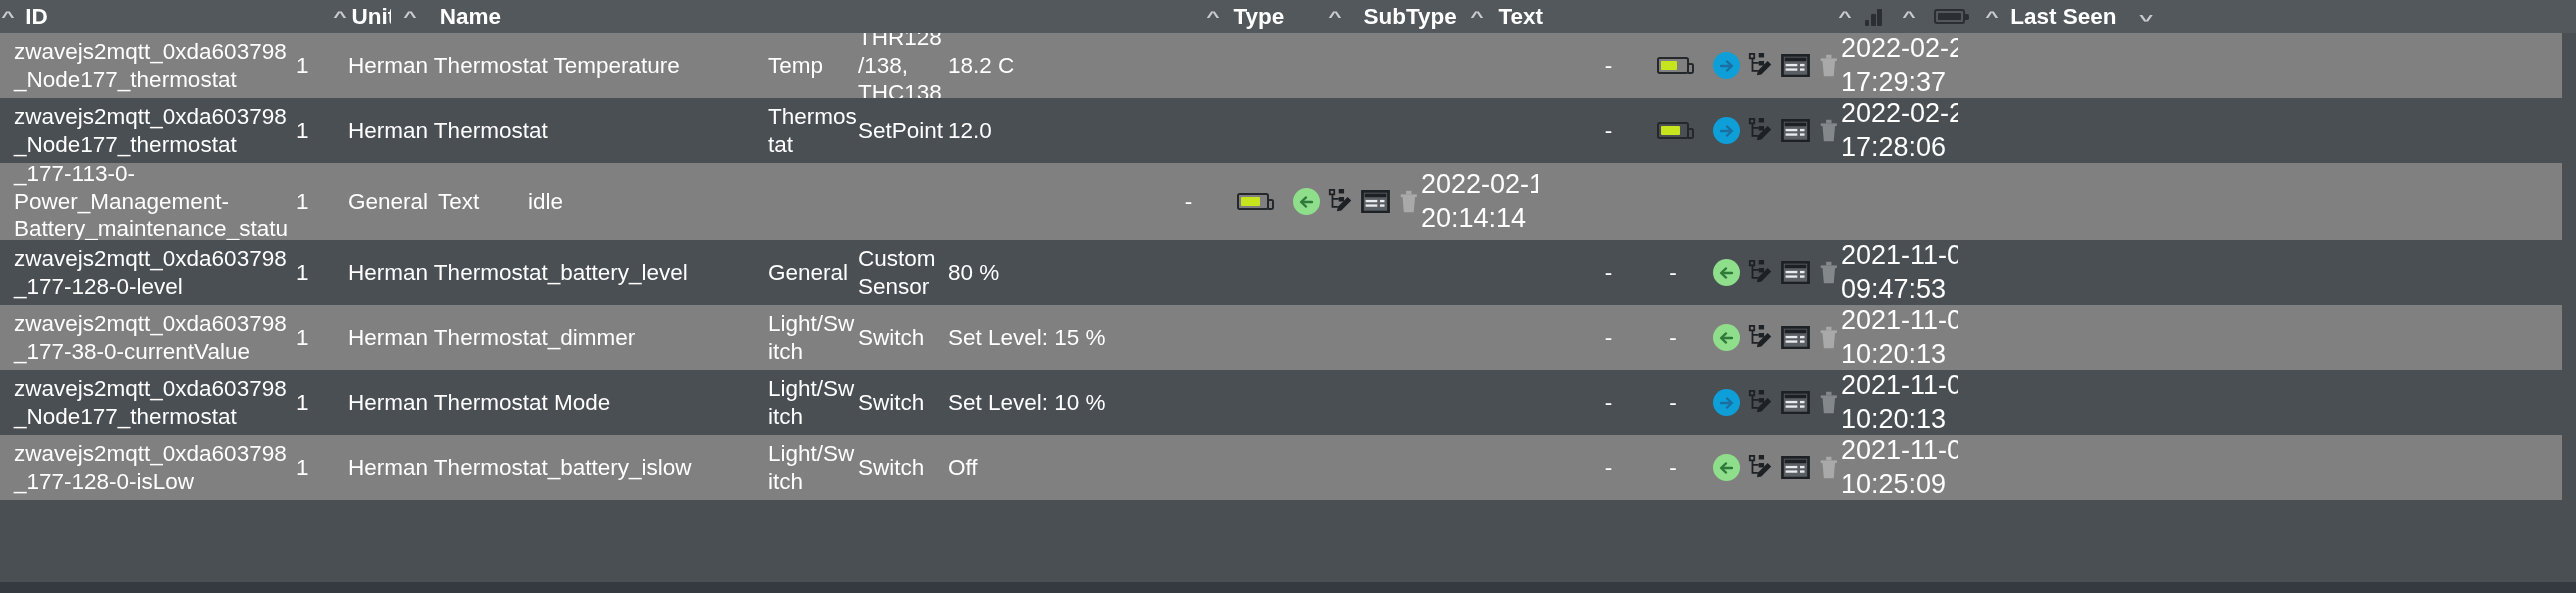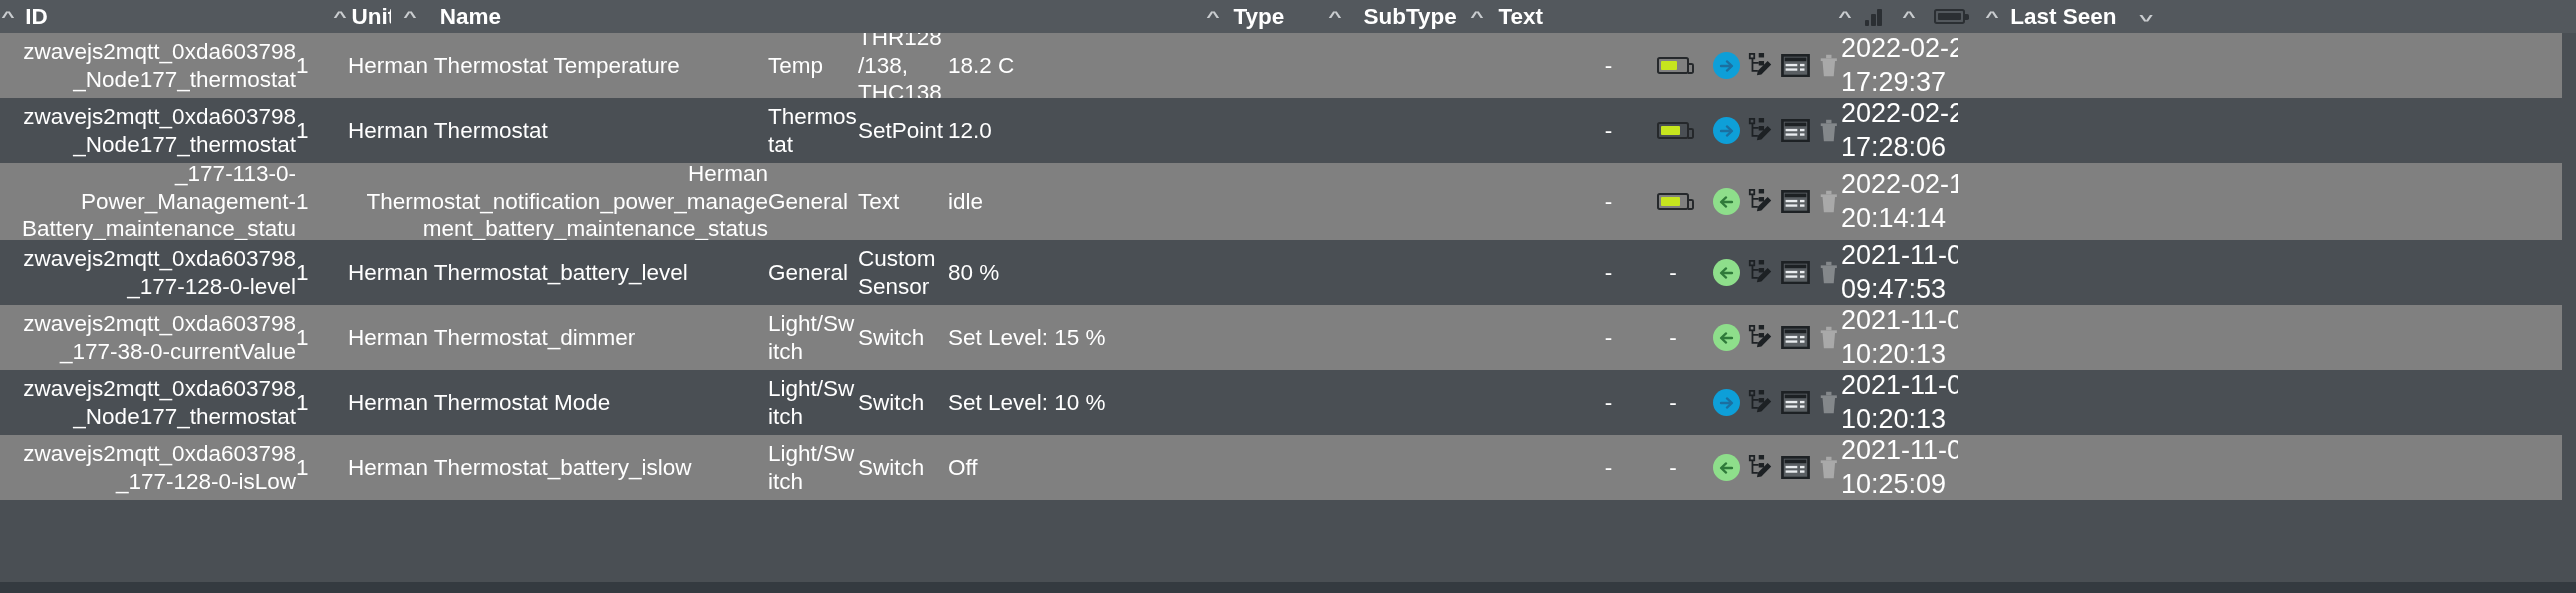--- a/index.html
+++ b/index.html
@@ -96,21 +96,21 @@
   .cell {
     display: flex;
     align-items: center;
     padding: 0 0;
     overflow: hidden;
     line-height: 1.22;
   }
   .cell span.txt { display: block; word-break: break-word; }
 
   
-  .c-id      { width: 296px;  padding-left: 14px; text-align: right; }
+  .c-id      { width: 296px;  padding-left: 14px; }
   .c-unit    { width: 52px;   }
   .c-name    { width: 420px;  padding-left: 0px; text-align: right; }
   .c-type    { width: 90px;  }
   .c-subtype { width: 90px;  }
   .c-data    { width: 629px; align-items: center;  }
   .c-sig     { width: 63px;   justify-content: center; }
   .c-bat     { width: 66px;   justify-content: center; }
   .c-act     { width: 135px;  justify-content: flex-start; gap: 8px; padding-left: 7.2px; }
   .c-seen    { width: 117px;  }
 
@@ -379,23 +379,20 @@
           <span class="seen-txt">2022-02-25<br>17:28:06</span>
         </div>
       </div>
       <div class="row light" style="height: 77px;">
         <div class="cell c-id">
           <span class="txt">zwavejs2mqtt_0xda603798_177-113-0-Power_Management-Battery_maintenance_status</span>
         </div>
         <div class="cell c-unit">
           <span class="txt">1</span>
         </div>
-        <div class="cell c-name">
-          <span class="txt">Herman Thermostat_notification_power_management_battery_maintenance_status</span>
-        </div>
         <div class="cell c-type">
           <span class="txt">General</span>
         </div>
         <div class="cell c-subtype">
           <span class="txt">Text</span>
         </div>
         <div class="cell c-data">
           <span class="txt">idle</span>
         </div>
         <div class="cell c-sig">

